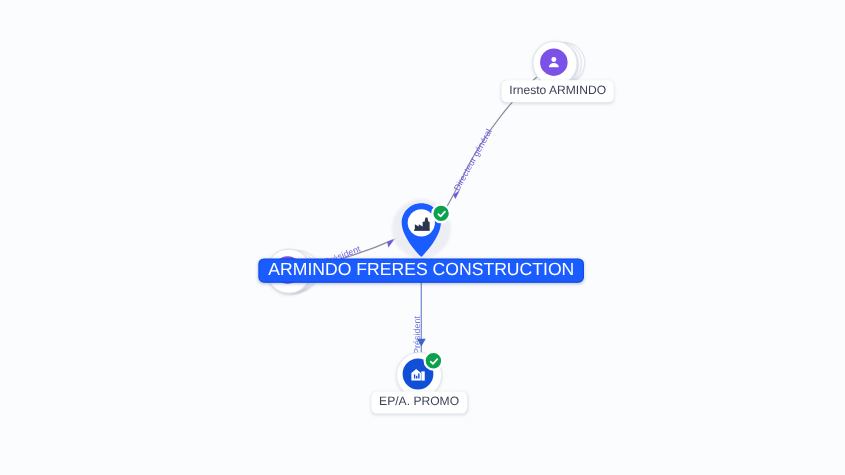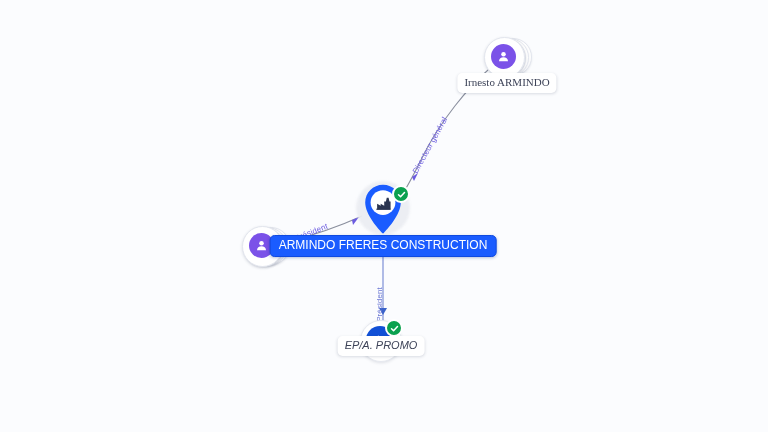--- a/index.html
+++ b/index.html
@@ -160,21 +160,21 @@
     padding: 3px 7px 4px 7px;
     border-radius: 5px;
     white-space: nowrap;
     box-shadow: 0 1px 3px rgba(40,50,80,0.16);
   }
   .label-primary {
     position: absolute;
     transform: translateX(-50%);
     background: #1a5cff;
     color: #ffffff;
-    font-size: 12px;
+    font-size: 16px;
     line-height: 13px;
     font-weight: 400;
     padding: 3px 8px 4px 8px;
     border-radius: 5px;
     white-space: nowrap;
     border: 1px solid #0f4ae0;
     box-shadow: 0 1px 3px rgba(20,50,140,0.30);
   }
 
   
@@ -219,21 +219,21 @@
       <div class="card c1"></div>
       <div class="card front"></div>
       <div class="avatar-circle">
         <svg width="15" height="15" viewBox="0 0 24 24" fill="#ffffff">
           <circle cx="12" cy="8.2" r="3.6"></circle>
           <path d="M4.8 19.5c0-3.9 3.2-6.2 7.2-6.2s7.2 2.3 7.2 6.2z"></path>
         </svg>
       </div>
     </div>
   </div>
-  <div class="label-plain" style="left:507px; top:73px;font-family:Liberation Serif, serif;">Irnesto ARMINDO</div>
+  <div class="label-plain" style="left:507px; top:73px;">Irnesto ARMINDO</div>
 
   <div class="node" style="left:265px; top:246px;">
     <div class="person-stack">
       <div class="card c3"></div>
       <div class="card c2"></div>
       <div class="card c1"></div>
       <div class="card front"></div>
       <div class="avatar-circle">
         <svg width="15" height="15" viewBox="0 0 24 24" fill="#ffffff">
           <circle cx="12" cy="8.2" r="3.6"></circle>
@@ -277,15 +277,15 @@
           <rect x="12.2" y="11.2" width="1.9" height="7" fill="#1150d6"></rect>
         </svg>
       </div>
       <div class="badge-check" style="right:-1px; top:-1px;">
         <svg width="9" height="9" viewBox="0 0 24 24" fill="none" stroke="#ffffff" stroke-width="4" stroke-linecap="round" stroke-linejoin="round">
           <path d="M4 12.5 L9.5 18 L20 6.5"></path>
         </svg>
       </div>
     </div>
   </div>
-  <div class="label-plain" style="left:381px; top:336px;font-style:italic;">EP/A. PROMO</div>
+  <div class="label-plain" style="left:381px; top:356px;">EP/A. PROMO</div>
 
 </div>
 
 </body></html>

